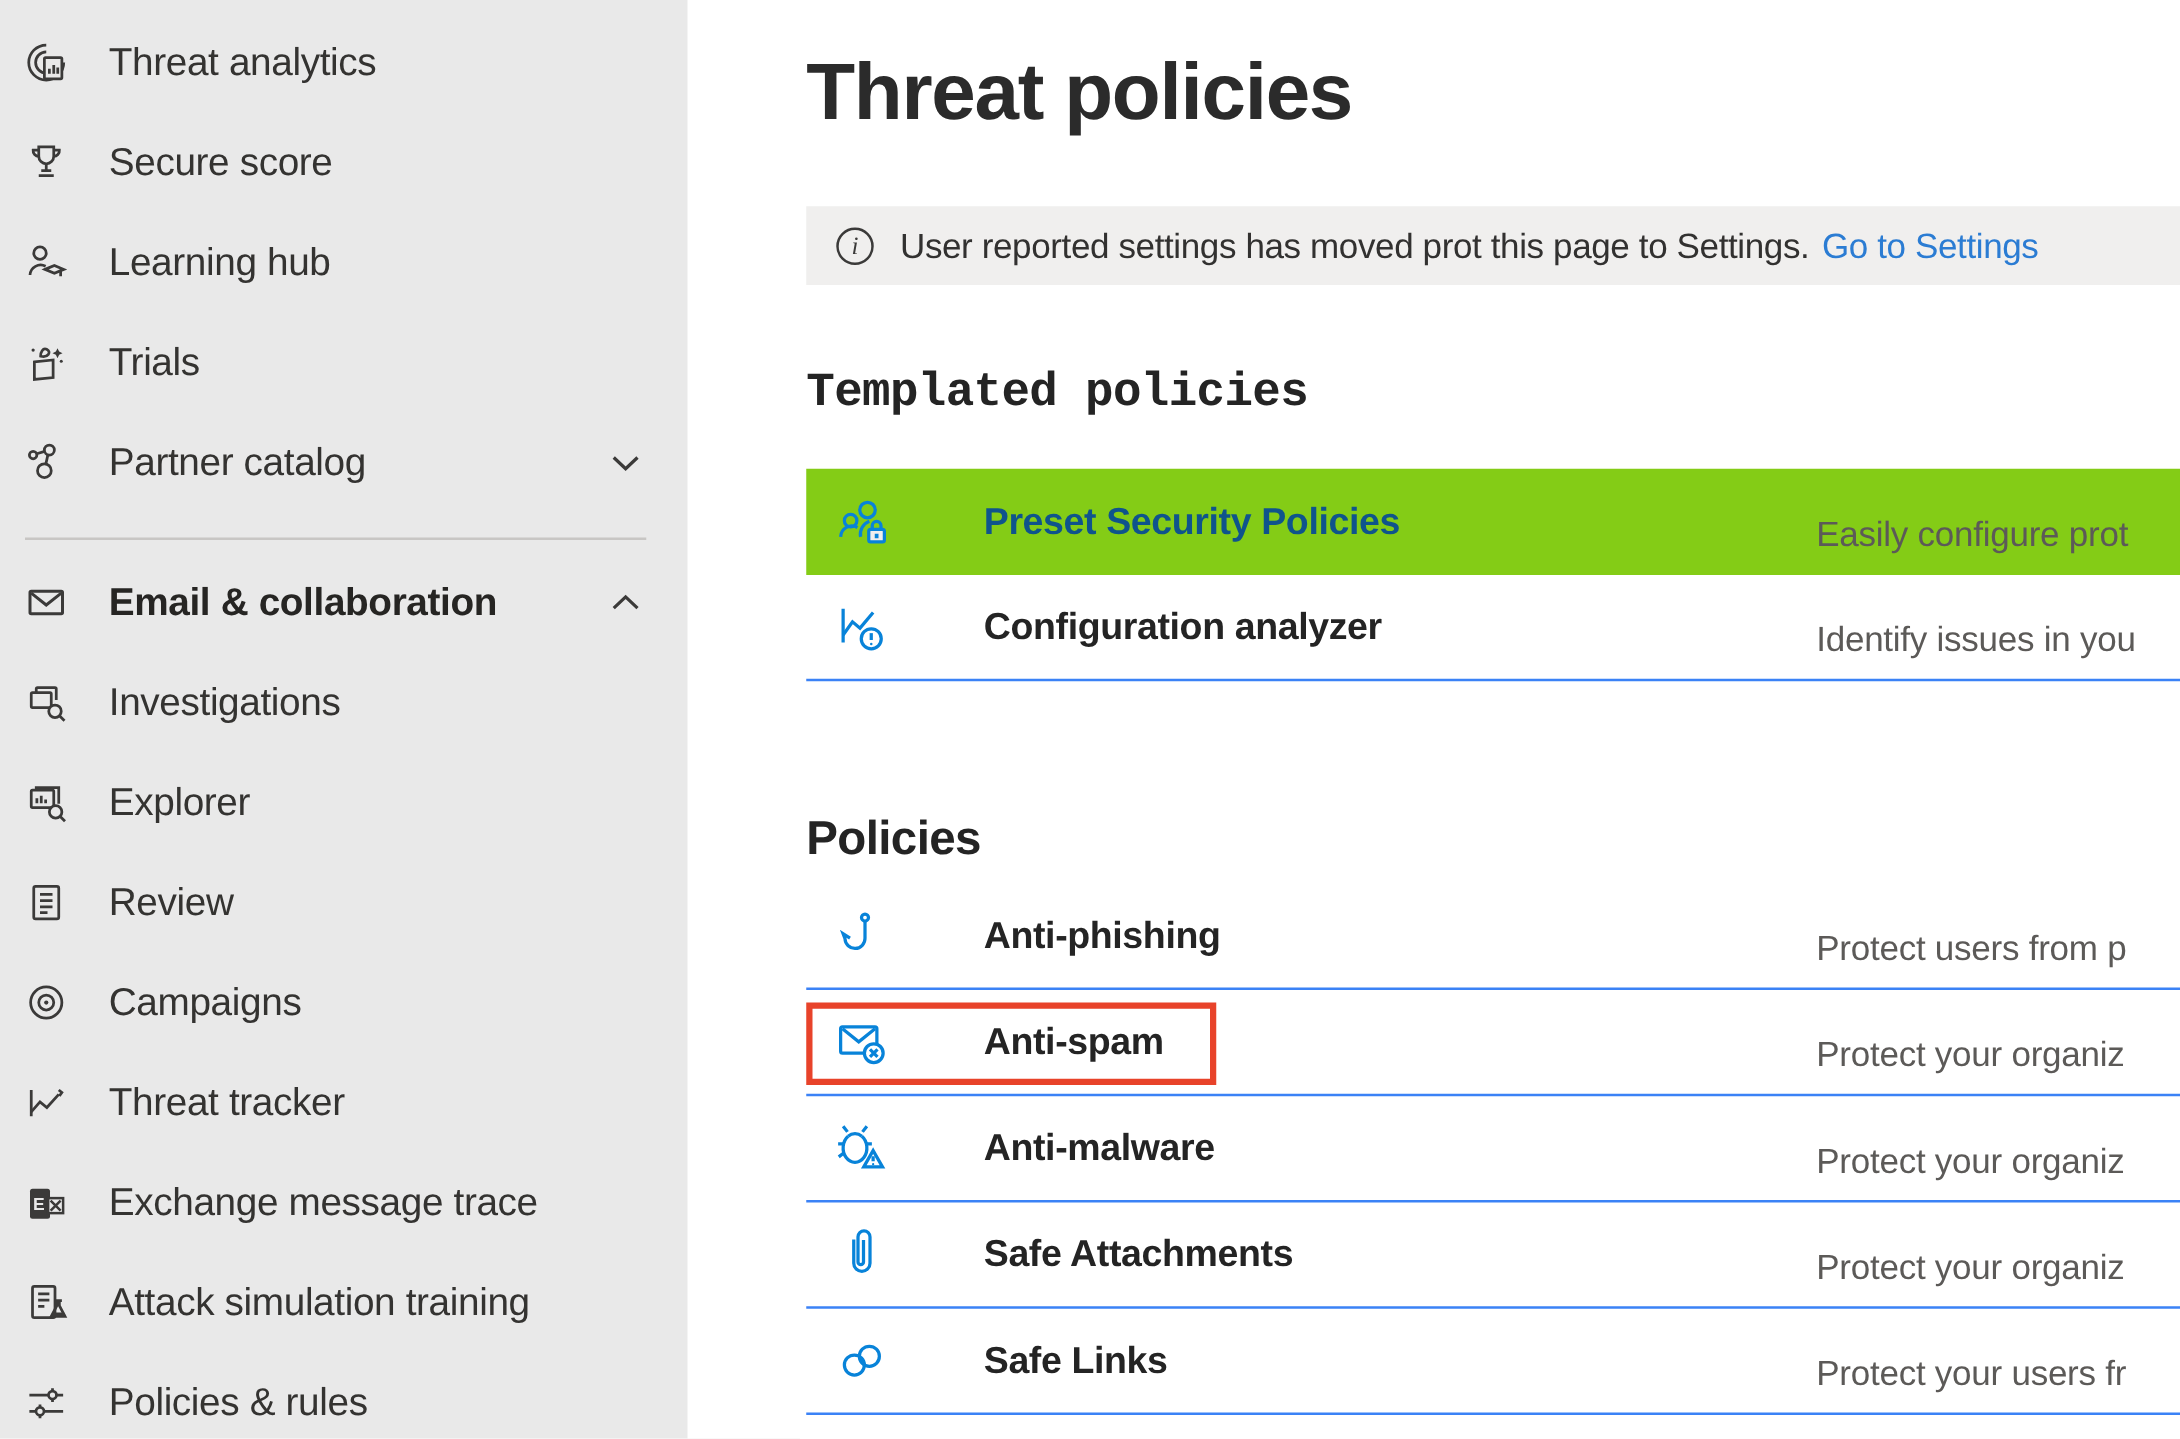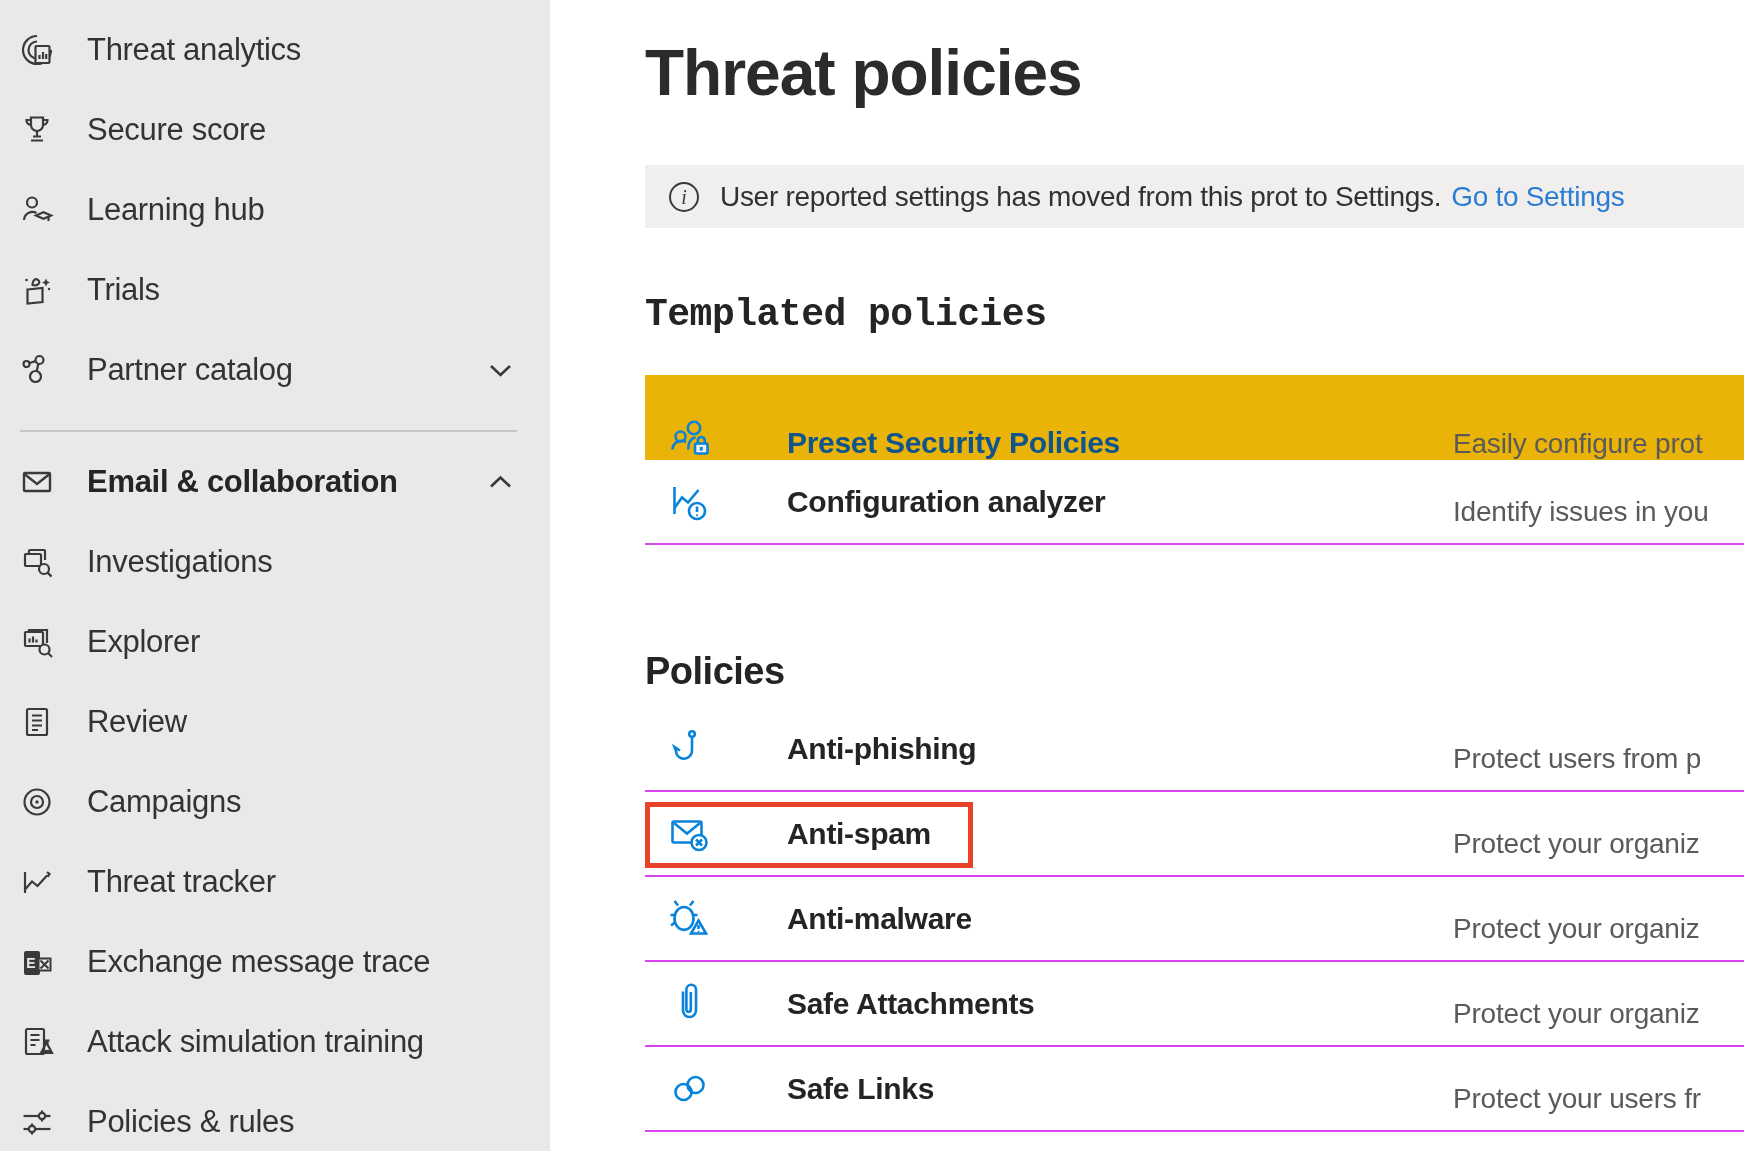--- a/index.html
+++ b/index.html
@@ -52,22 +52,22 @@
     position:absolute; left:95px; font-size:38px; font-weight:700; color:#242424;
     letter-spacing:-0.5px; white-space:nowrap;
   }
   .heading-templated { top:293px;font-family:Liberation Mono, monospace; }
   .heading-policies  { top:650px; }
 
   .rows { position:absolute; left:95px; width:1099px; }
   .rows-templated { top:375px; }
   .rows-policies  { top:707px; }
   .row { position:relative; height:85px; display:flex; align-items:center; cursor:pointer; }
-  .row.gray { background:#eab308;align-items:flex-end; }
-  .row.divided { border-bottom:2px solid #d946ef; }
+  .row.gray { background:#84cc16; }
+  .row.divided { border-bottom:2px solid #3b82f6; }
   .row-icon { width:44px; height:44px; flex:0 0 44px; margin-left:23px; color:#0883d9; }
   .row-icon svg { width:44px; height:44px; }
   .row-label {
     margin-left:75px; width:666px; flex:0 0 666px; font-size:30px; font-weight:700;
     color:#242424; letter-spacing:-0.3px; white-space:nowrap;
   }
   .row-label.linkblue { color:#0f548c; }
   .row-desc { font-size:28px; color:#5c5a58; white-space:nowrap; letter-spacing:-0.2px;margin-top:21px; }
 
   .annotation-box {
@@ -260,21 +260,21 @@
   </div>
 
 </nav>
 
 <main class="main">
 
   <h1 class="page-title">Threat policies</h1>
 
   <div class="banner">
     <span class="info-icon">i</span>
-    <span class="banner-text">User reported settings has moved from this prot to Settings.</span>
+    <span class="banner-text">User reported settings has moved prot this page to Settings.</span>
     <a class="banner-link">Go to Settings</a>
   </div>
 
   <h2 class="section-heading heading-templated">Templated policies</h2>
 
   <div class="rows rows-templated">
 
     <div class="row gray">
       <span class="row-icon">
         <svg viewBox="0 0 44 44" fill="none" stroke="currentColor" stroke-width="2.6">

